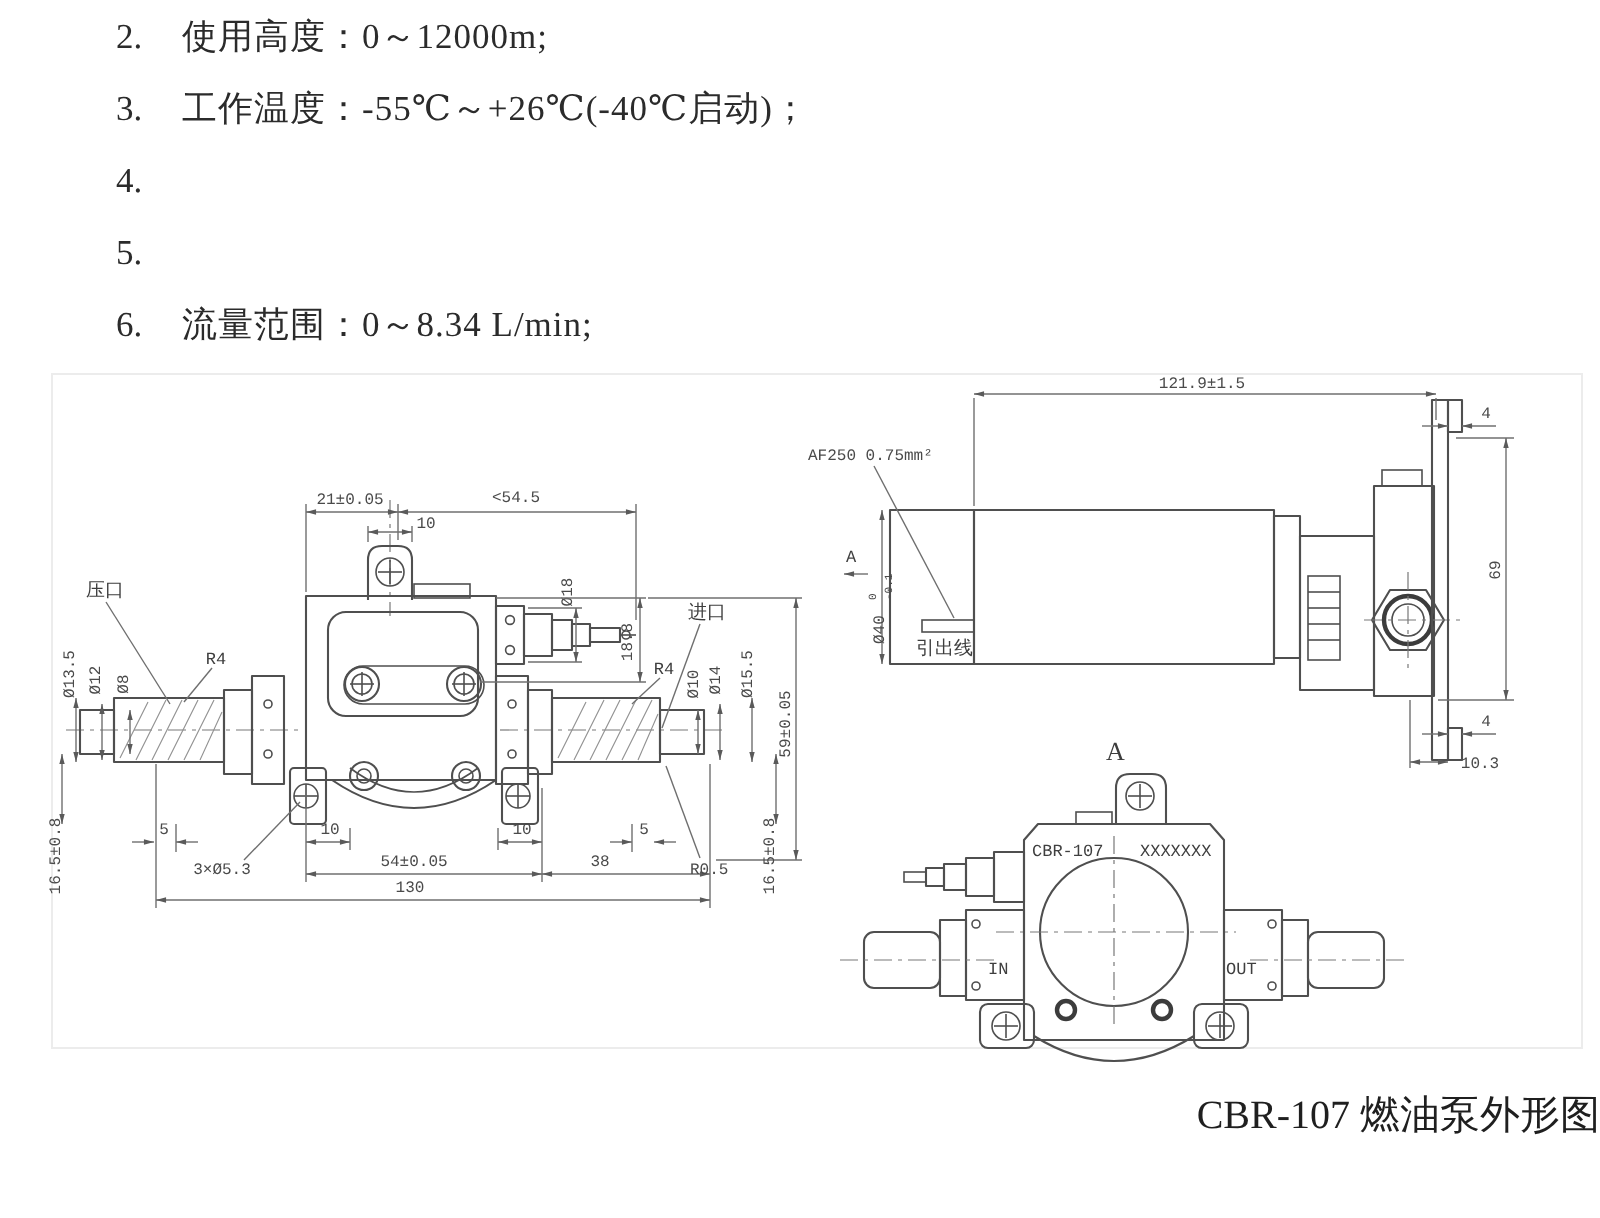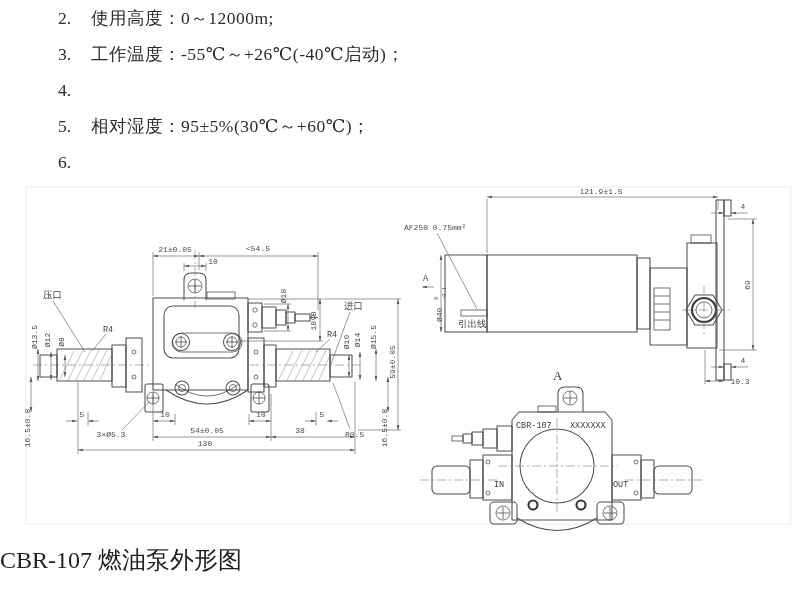--- a/index.html
+++ b/index.html
@@ -18,46 +18,46 @@
   .dl{fill:none;stroke:#6f6f6f;stroke-width:0.7;}
   .cl{fill:none;stroke:#787878;stroke-width:0.6;stroke-dasharray:9 3 2 3;}
   .ht{stroke:#909090;stroke-width:0.55;}
   .dk{fill:none;stroke:#3c3c3c;stroke-width:2.2;}
   text.dt{font-family:"Liberation Mono","DejaVu Sans Mono",monospace;font-size:8px;fill:#4a4a4a;}
   text.sm{font-size:5.5px;}
   text.zt{font-family:"Liberation Serif","DejaVu Serif",serif;font-size:9.5px;fill:#3d3d3d;}
   text.bt{font-family:"Liberation Serif","DejaVu Serif",serif;font-size:13px;fill:#3d3d3d;}
   text.lb{font-family:"Liberation Mono","DejaVu Sans Mono",monospace;font-size:8.5px;fill:#3f3f3f;}
   
-  #caption{position:absolute;left:0;top:544px;width:100%;text-align:left;
-           font-size:24px;color:#1f1f1f;}
+  #caption{position:absolute;left:0;top:544px;width:100%;text-align:right;
+           font-size:20px;color:#1f1f1f;}
 </style>
 </head>
 <body>
 
 <div id="page">
 
   <div id="spec-list">
     <div class="spec-item">
       <span class="spec-num">2.</span>
       <span class="spec-text">使用高度：0～12000m;</span>
     </div>
     <div class="spec-item">
       <span class="spec-num">3.</span>
       <span class="spec-text">工作温度：-55℃～+26℃(-40℃启动)；</span>
     </div>
     <div class="spec-item">
       <span class="spec-num">4.</span>
     </div>
     <div class="spec-item">
       <span class="spec-num">5.</span>
-      <span class="spec-text">相对湿度：95±5%(30℃～+60℃)；</span>
     </div>
     <div class="spec-item">
       <span class="spec-num">6.</span>
+      <span class="spec-text">流量范围：0～8.34 L/min;</span>
     </div>
   </div>
 
   <svg id="draw-svg" width="800" height="609" viewBox="0 0 800 609">
     <defs>
       <marker id="arw" viewBox="0 0 10 6" refX="9.5" refY="3" markerWidth="8" markerHeight="4.8" orient="auto-start-reverse">
         <path d="M0.5,0.6 L9.5,3 L0.5,5.4 Z" fill="#5a5a5a"></path>
       </marker>
     </defs>
 

